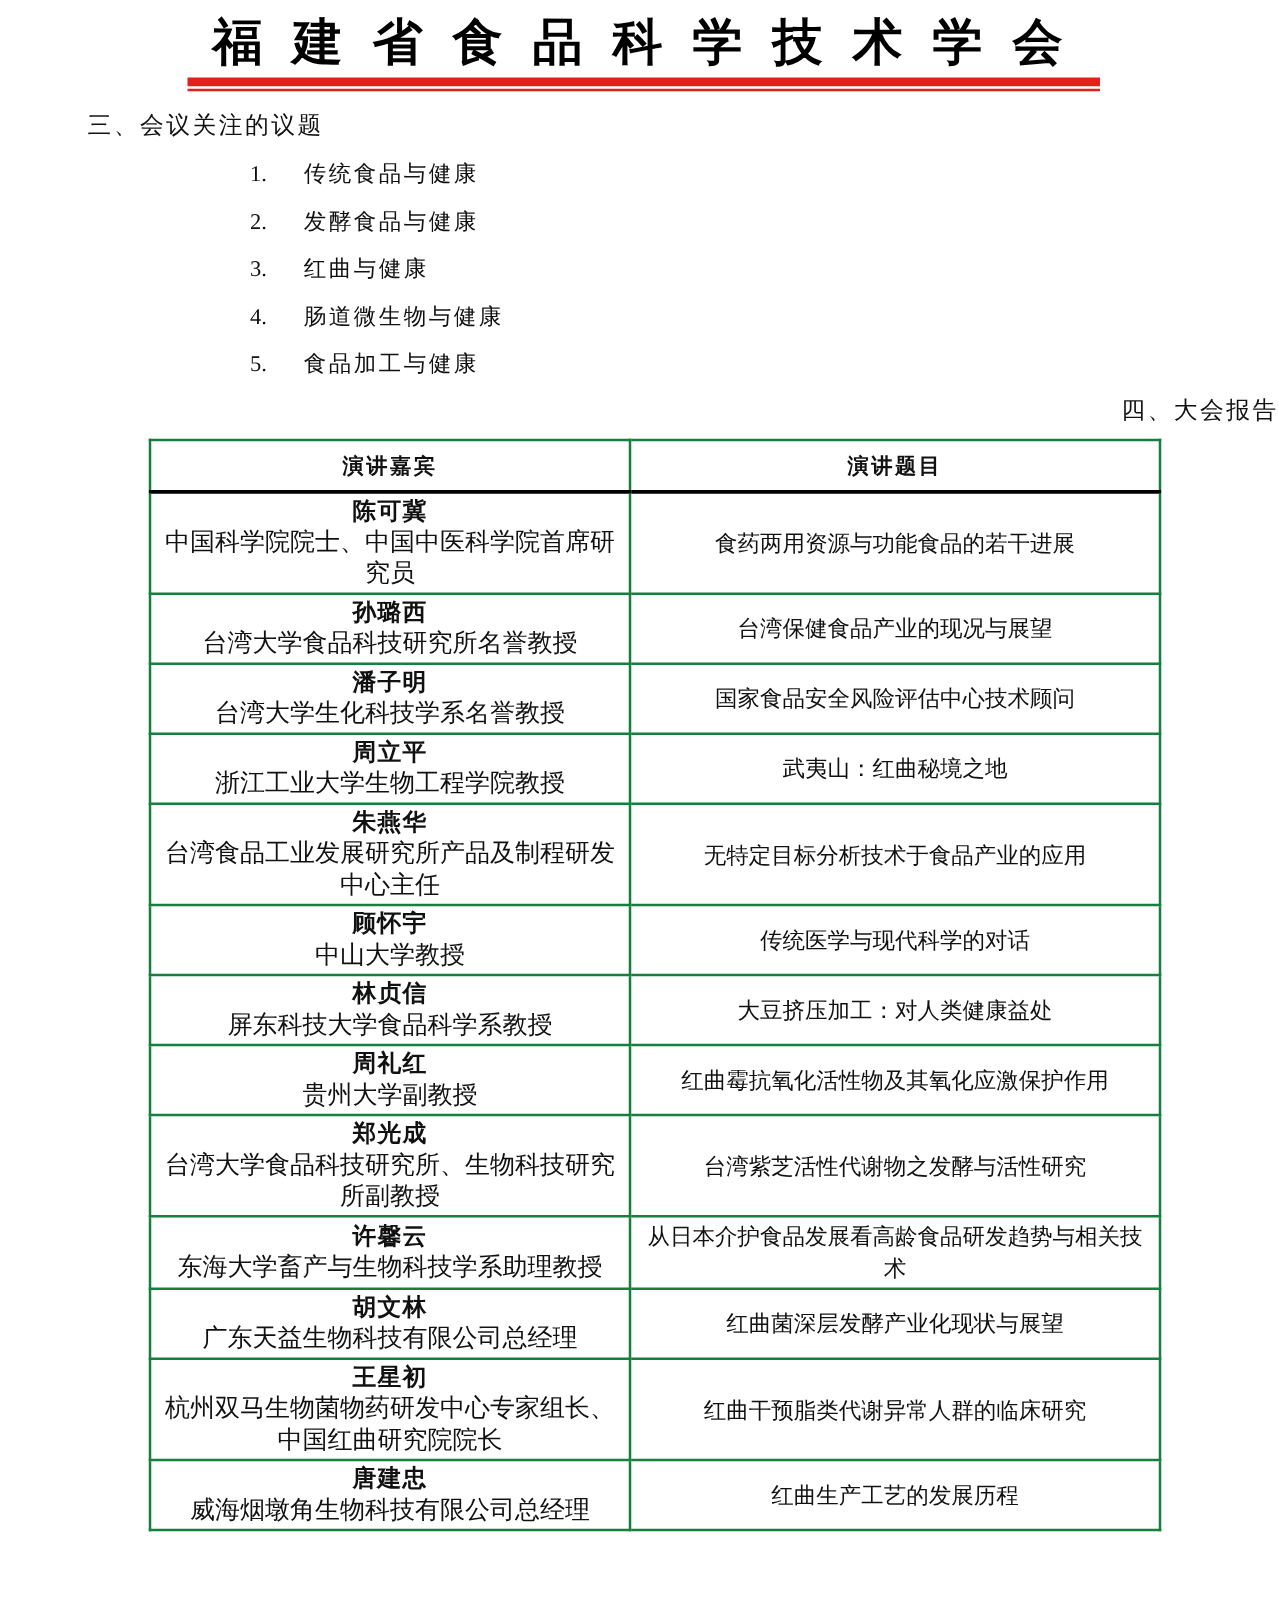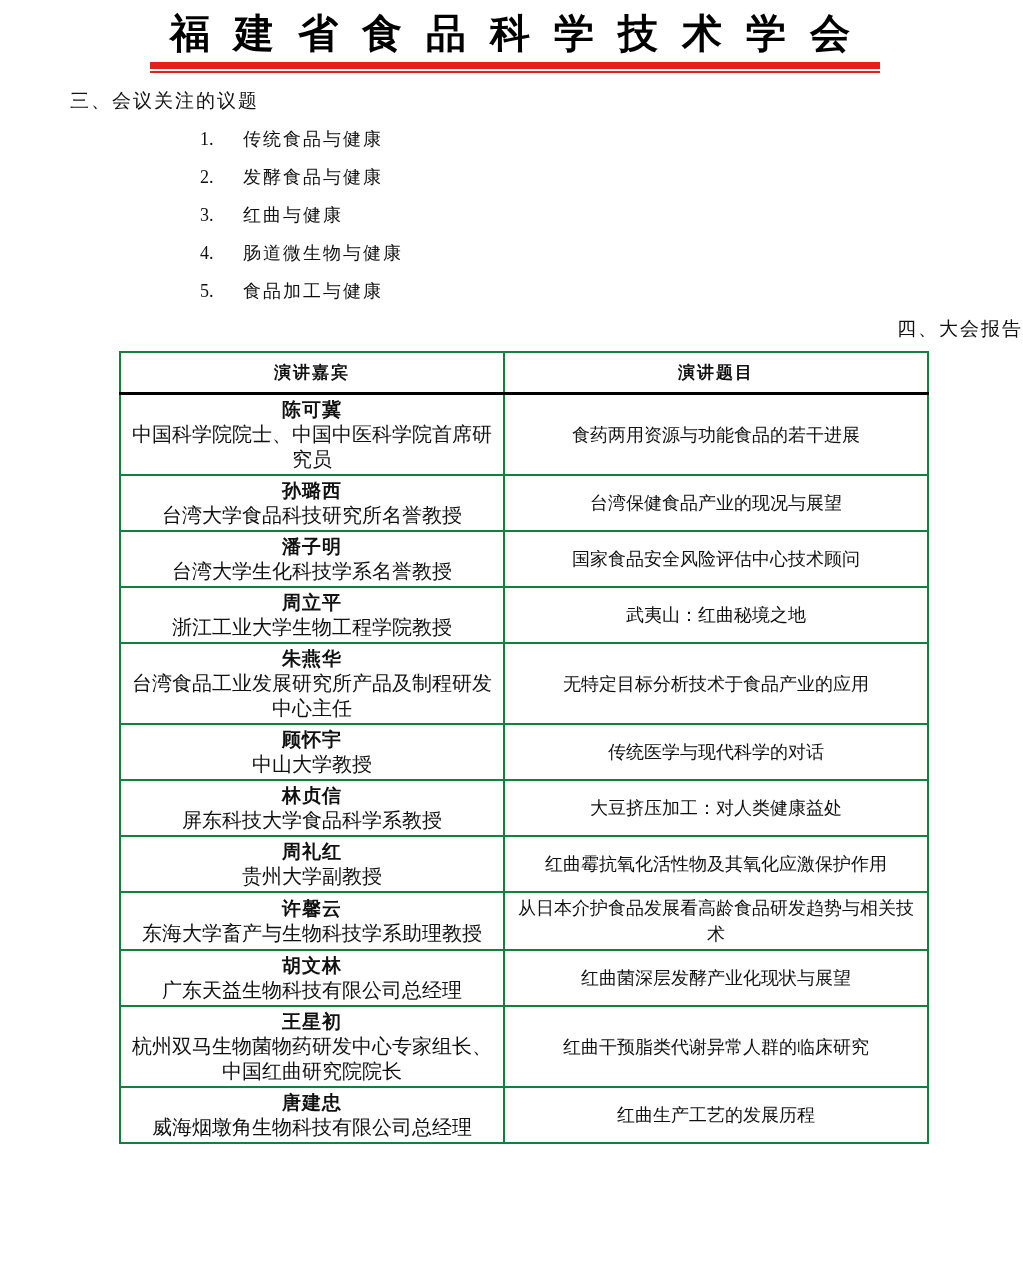--- a/index.html
+++ b/index.html
@@ -221,20 +221,27 @@
   </tr>
 
   <tr>
     <td class="speaker-cell">
       <div class="speaker-name">周礼红</div>
       <div class="speaker-affil">贵州大学副教授</div>
     </td>
     <td class="talk-cell">红曲霉抗氧化活性物及其氧化应激保护作用</td>
   </tr>
 
+  <tr>
+    <td class="speaker-cell">
+      <div class="speaker-name">郑光成</div>
+      <div class="speaker-affil">台湾大学食品科技研究所、生物科技研究所副教授</div>
+    </td>
+    <td class="talk-cell">台湾紫芝活性代谢物之发酵与活性研究</td>
+  </tr>
 
   <tr>
     <td class="speaker-cell">
       <div class="speaker-name">许馨云</div>
       <div class="speaker-affil">东海大学畜产与生物科技学系助理教授</div>
     </td>
     <td class="talk-cell">从日本介护食品发展看高龄食品研发趋势与相关技术</td>
   </tr>
 
   <tr>

